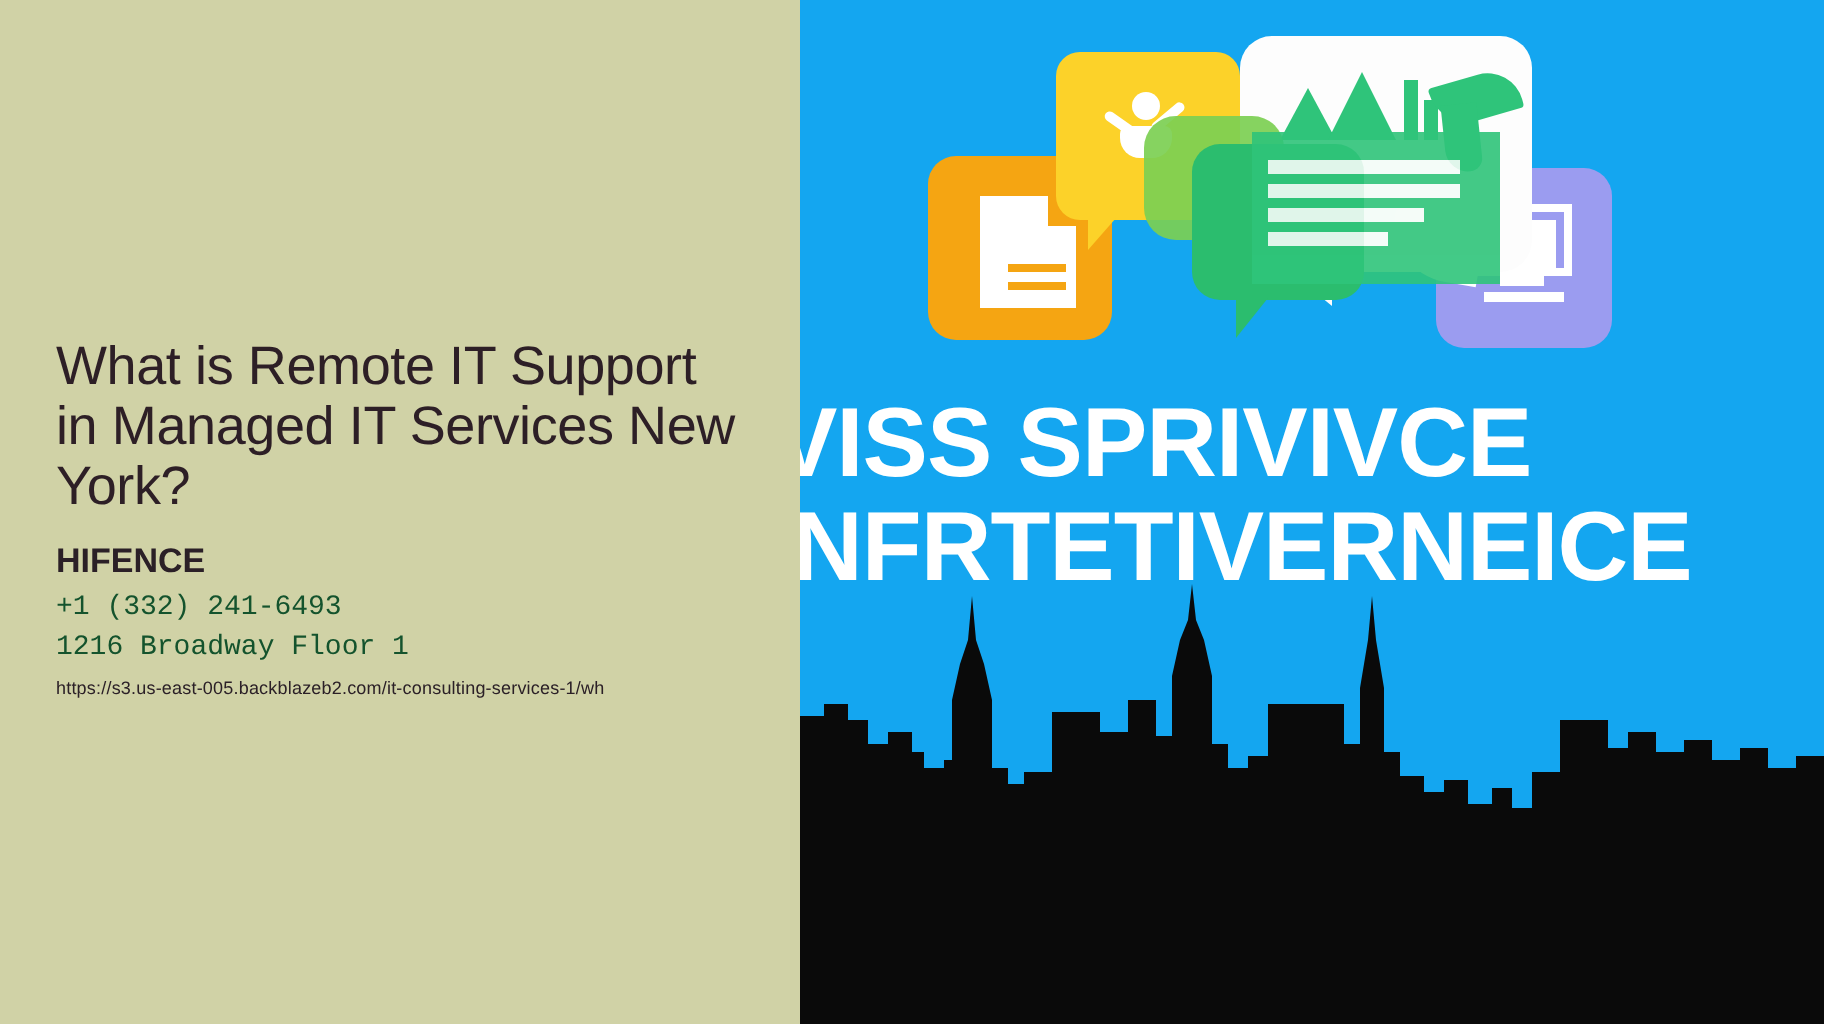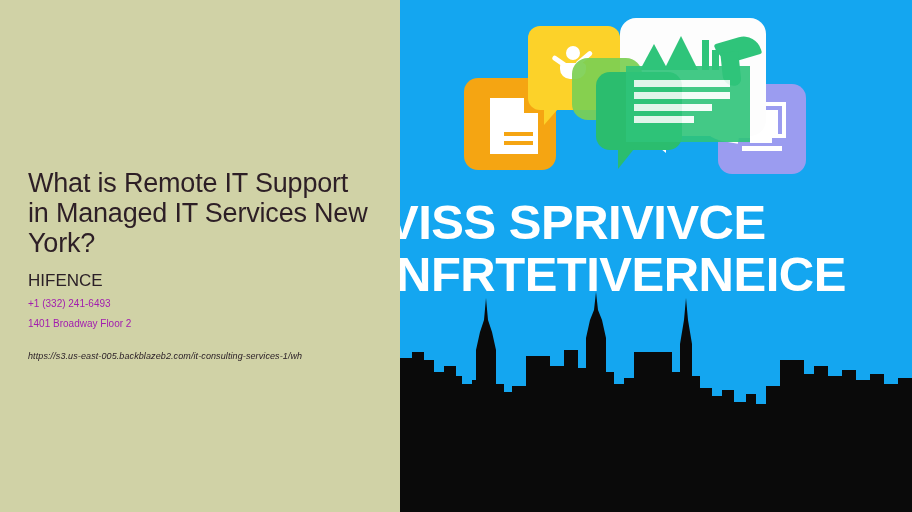--- a/index.html
+++ b/index.html
@@ -42,35 +42,33 @@
     font-weight: 500;
     color: #2d1f26;
     letter-spacing: -0.2px;
     margin: 0 0 12px 0;
     white-space: pre-wrap;
   }
   .brand {
     font-family: "Liberation Sans", sans-serif;
     font-size: 17px;
     line-height: 21px;
-    font-weight: 400;
+    font-weight: 700;
     color: #2b2027;
     margin: 0 0 3px 0;
   }
   .contact-line {
-    font-family: Liberation Sans, sans-serif;
-    font-size: 10px;
+    font-family: Liberation Mono, monospace;
+    font-size: 14px;
     line-height: 20px;
     font-weight: 400;
-    color: #a21caf;
+    color: #14532d;
     margin: 0;
   }
   .url-block {
-    margin-top: 12px;
-    font-style: italic;
   }
   .url-line {
     font-family: "Liberation Sans", sans-serif;
     font-size: 9px;
     line-height: 21px;
     font-weight: 400;
     color: #2b2027;
     margin: 0;
     letter-spacing: 0.1px;
   }
@@ -377,21 +375,21 @@
 
   <div class="left-panel">
     <div class="text-block">
 
       <h1 class="headline">What is Remote IT Support in Managed IT Services New York?</h1>
 
       <div class="brand">HIFENCE</div>
 
       <div class="contact-line">+1 (332) 241-6493</div>
 
-      <div class="contact-line">1401 Broadway Floor 2</div>
+      <div class="contact-line">1216 Broadway Floor 1</div>
 
 
 
       <div class="url-block">
         <div class="url-line">https://s3.us-east-005.backblazeb2.com/it-consulting-services-1/wh</div>
       </div>
 
     </div>
   </div>
 

